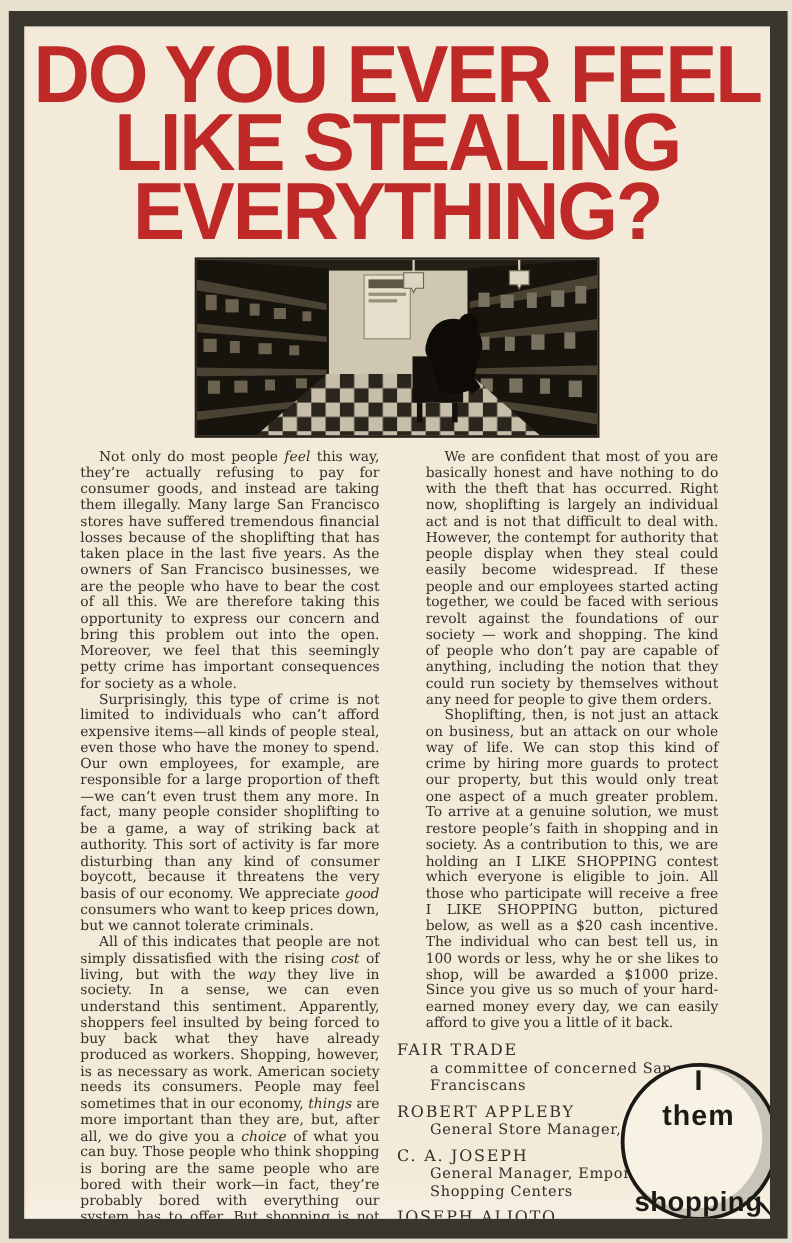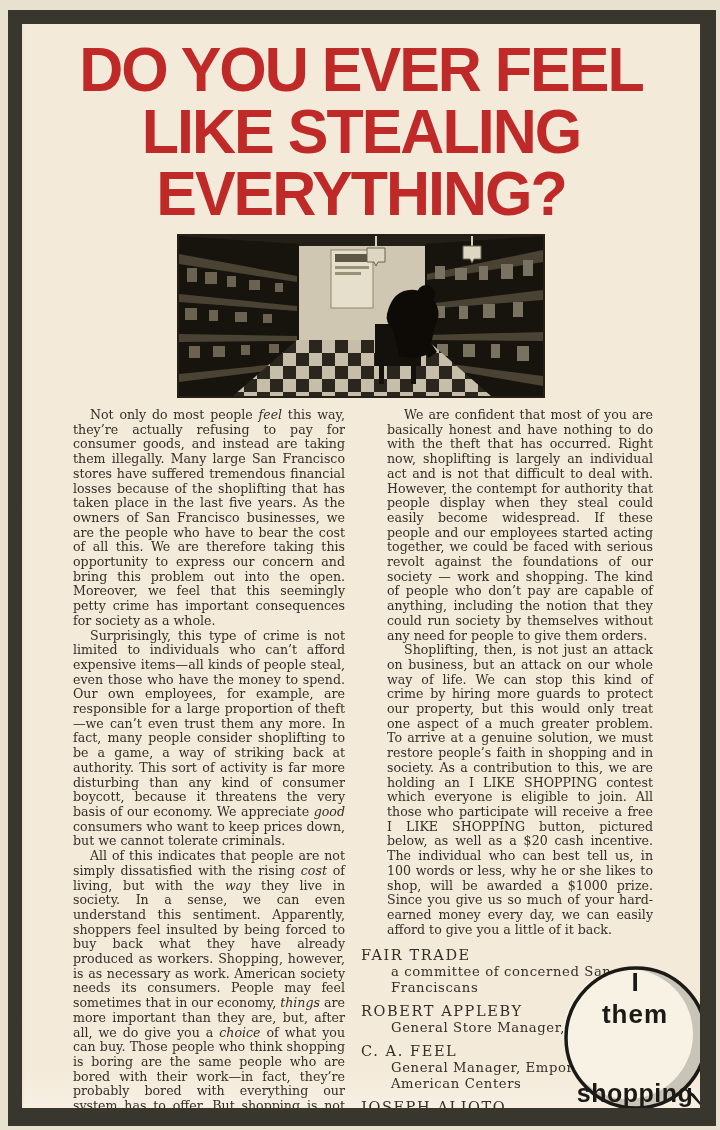--- a/index.html
+++ b/index.html
@@ -23,21 +23,21 @@
       linear-gradient(90deg, rgba(120,100,70,0.06) 0, rgba(120,100,70,0) 3px),
       linear-gradient(0deg, rgba(255,255,255,0.25) 0, rgba(255,255,255,0) 40px);
     overflow:hidden;
   }
   
   .headline{
     margin:14px 0 0 0;
     text-align:center;
     font-family:"Liberation Sans", sans-serif;
     font-weight:bold;
-    font-size:61px;
+    font-size:71px;
     line-height:62px;
     letter-spacing:-2px;
     color:#bf2a29;
     text-transform:uppercase;
   }
   .headline .hl-line{display:block; transform:scaleY(1.04);}
   
   .photo{
     width:364px;height:160px;
     margin:12px auto 0 auto;
@@ -205,23 +205,23 @@
           <div class="sigs" id="sigs">
               <div class="sig-entry">
                 <div class="sig-name">FAIR TRADE</div>
                 <div class="sig-sub">a committee of concerned San Franciscans</div>
               </div>
               <div class="sig-entry">
                 <div class="sig-name">ROBERT APPLEBY</div>
                 <div class="sig-sub">General Store Manager, Macy’s</div>
               </div>
               <div class="sig-entry">
-                <div class="sig-name">C. A. FEEL</div>
+                <div class="sig-name">C. A. JOSEPH</div>
                 <div class="sig-sub">General Manager, Emporium</div>
-                <div class="sig-sub">American Centers</div>
+                <div class="sig-sub">Shopping Centers</div>
               </div>
               <div class="sig-entry">
                 <div class="sig-name">JOSEPH ALIOTO</div>
               </div>
             </div>
 
         </div>
       </div>
 
       <div class="badge">

